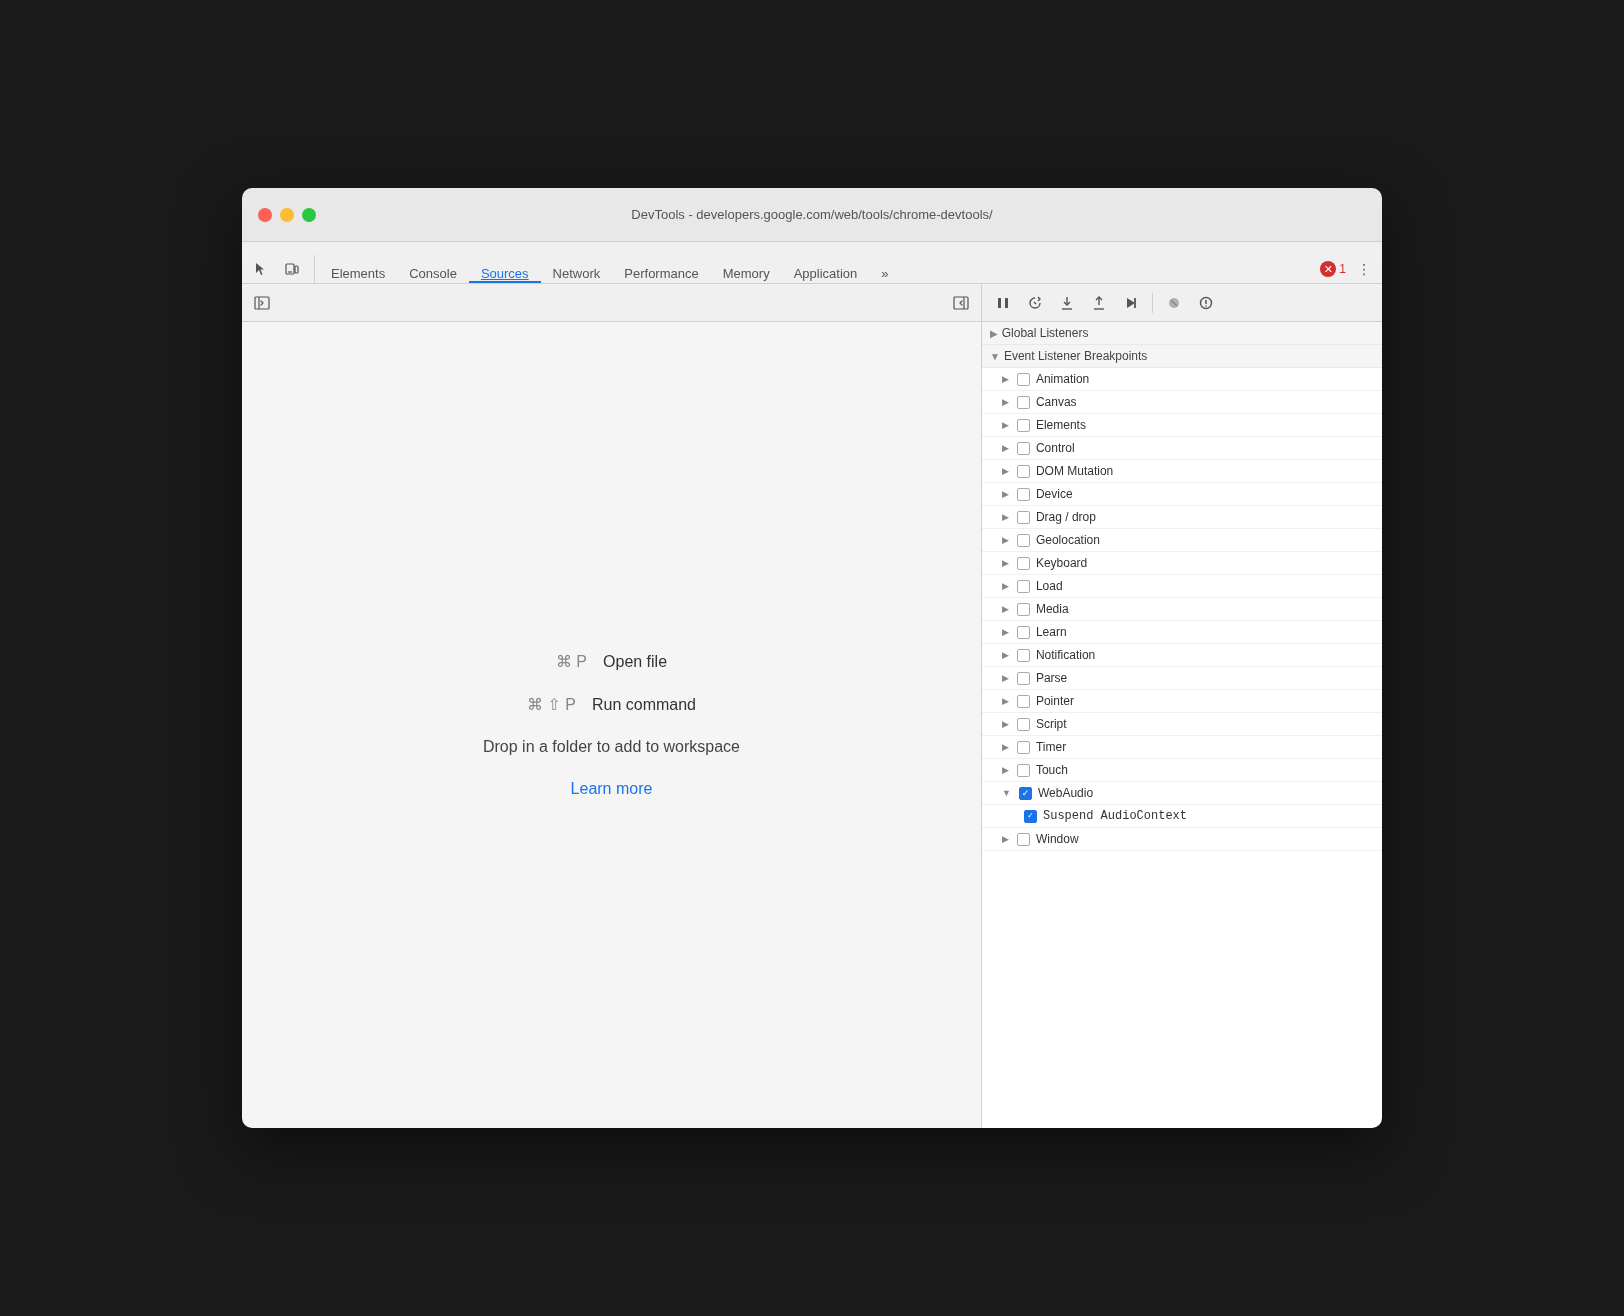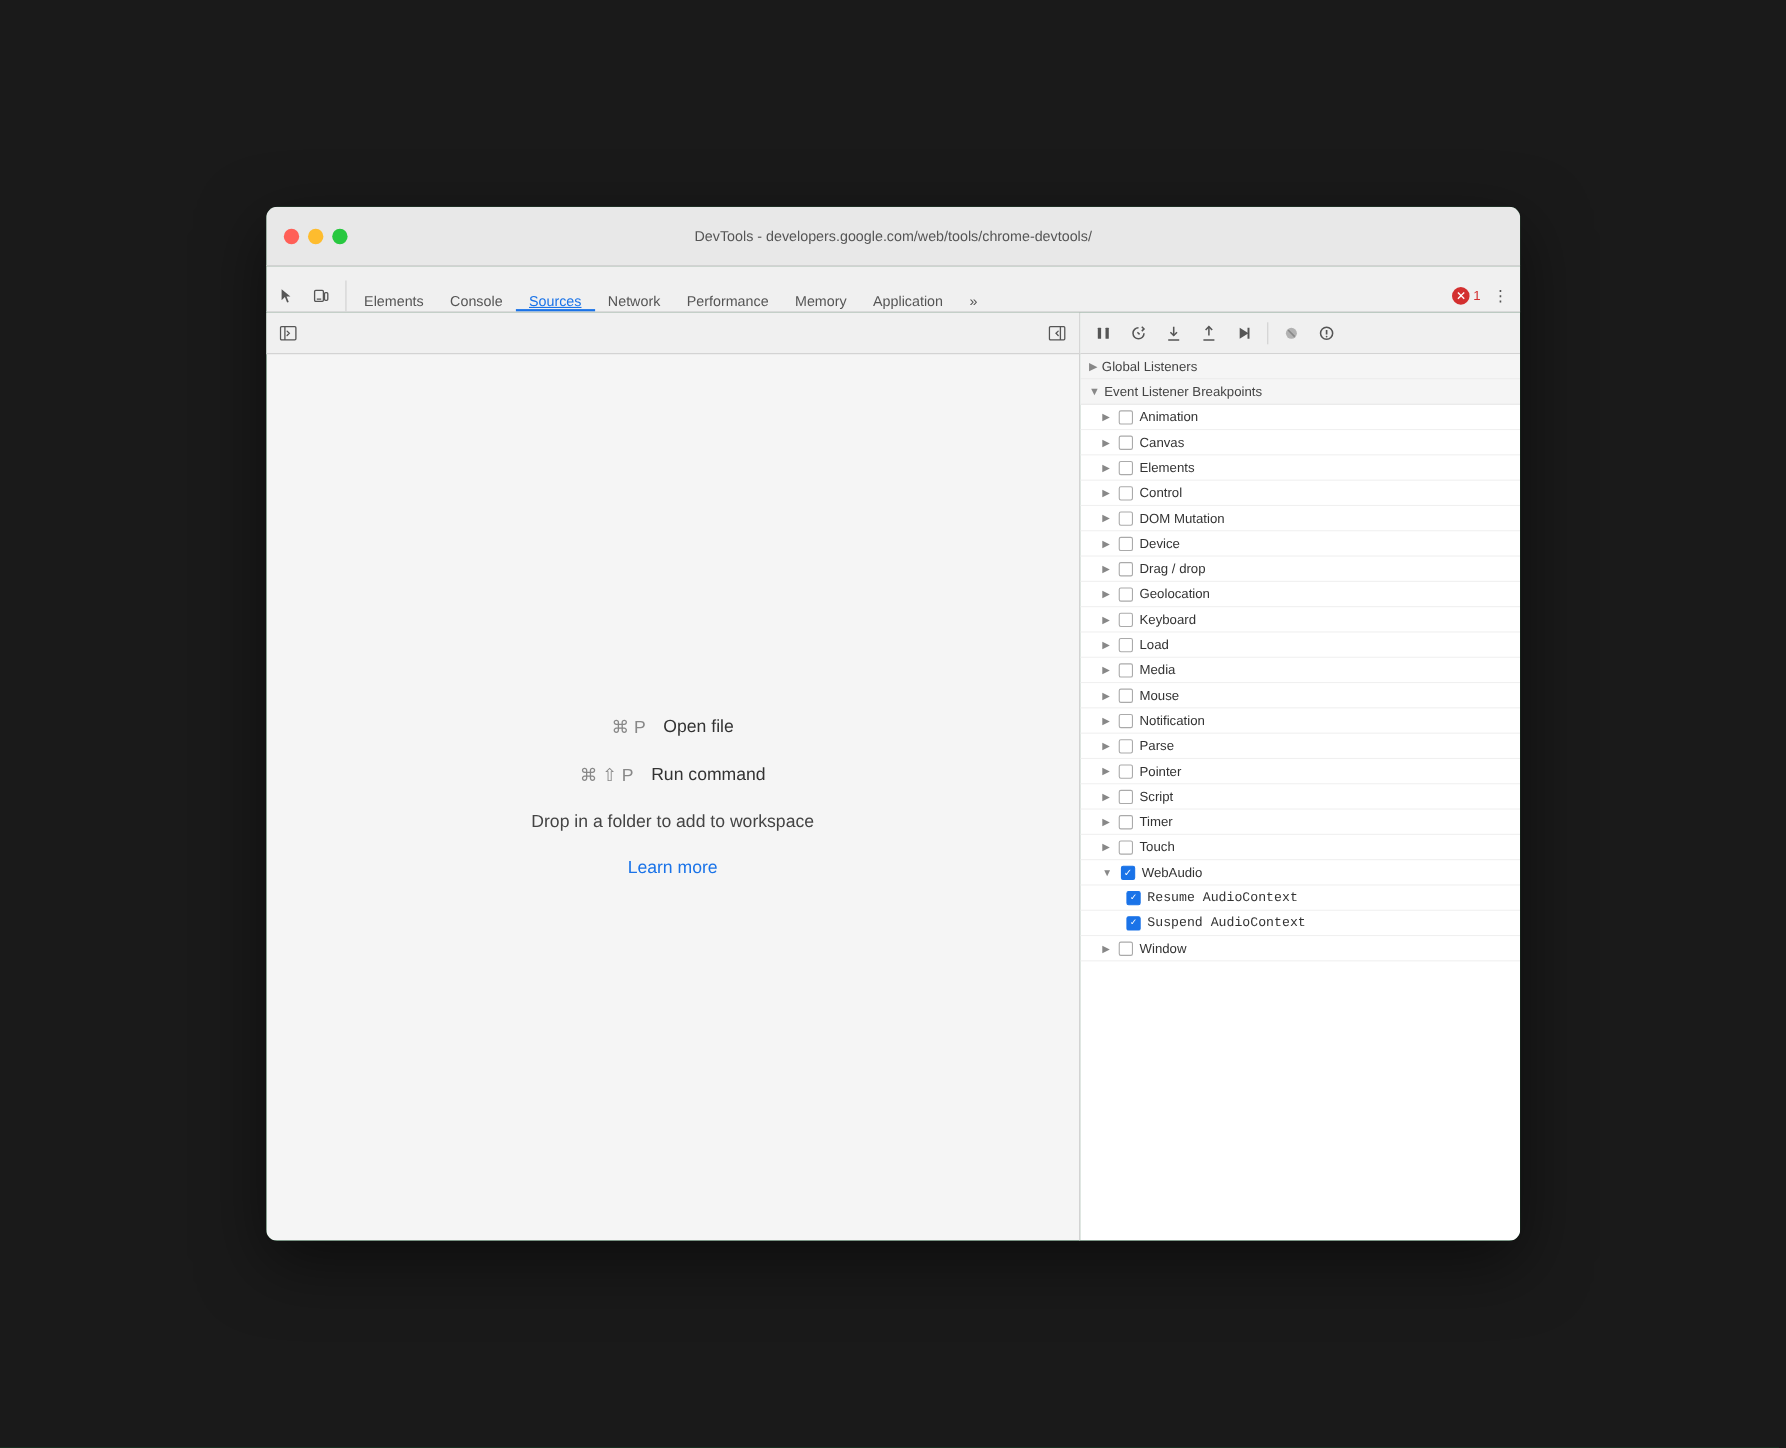--- a/index.html
+++ b/index.html
@@ -486,21 +486,21 @@
           <span class="bp-label">Load</span>
         </div>
         <div class="breakpoint-item">
           <span class="bp-arrow">▶</span>
           <div class="bp-checkbox"></div>
           <span class="bp-label">Media</span>
         </div>
         <div class="breakpoint-item">
           <span class="bp-arrow">▶</span>
           <div class="bp-checkbox"></div>
-          <span class="bp-label">Mouse</span>
+          <span class="bp-label">Learn</span>
         </div>
         <div class="breakpoint-item">
           <span class="bp-arrow">▶</span>
           <div class="bp-checkbox"></div>
           <span class="bp-label">Notification</span>
         </div>
         <div class="breakpoint-item">
           <span class="bp-arrow">▶</span>
           <div class="bp-checkbox"></div>
           <span class="bp-label">Parse</span>
@@ -527,24 +527,20 @@
         </div>
 
         <div class="breakpoint-item">
           <span class="bp-arrow">▼</span>
           <div class="bp-checkbox checked"></div>
           <span class="bp-label">WebAudio</span>
         </div>
 
         <div class="bp-subitem">
           <div class="bp-checkbox checked"></div>
-          <span>Resume AudioContext</span>
-        </div>
-        <div class="bp-subitem">
-          <div class="bp-checkbox checked"></div>
           <span>Suspend AudioContext</span>
         </div>
 
         <div class="breakpoint-item">
           <span class="bp-arrow">▶</span>
           <div class="bp-checkbox"></div>
           <span class="bp-label">Window</span>
         </div>
       </div>
     </div>

